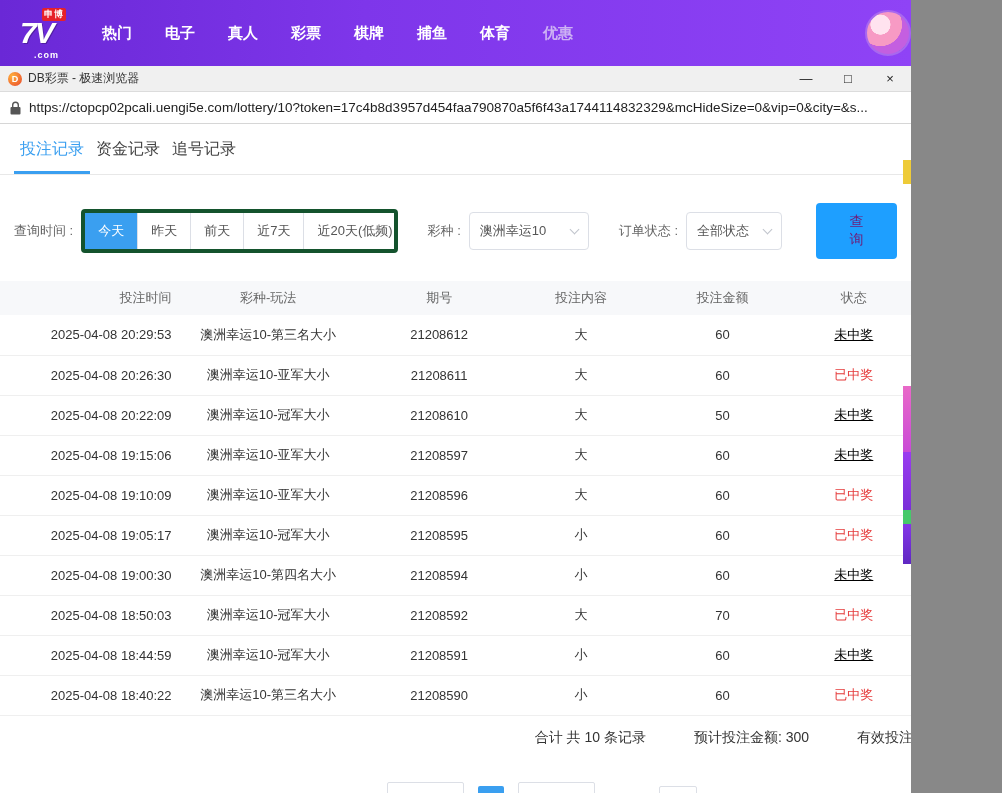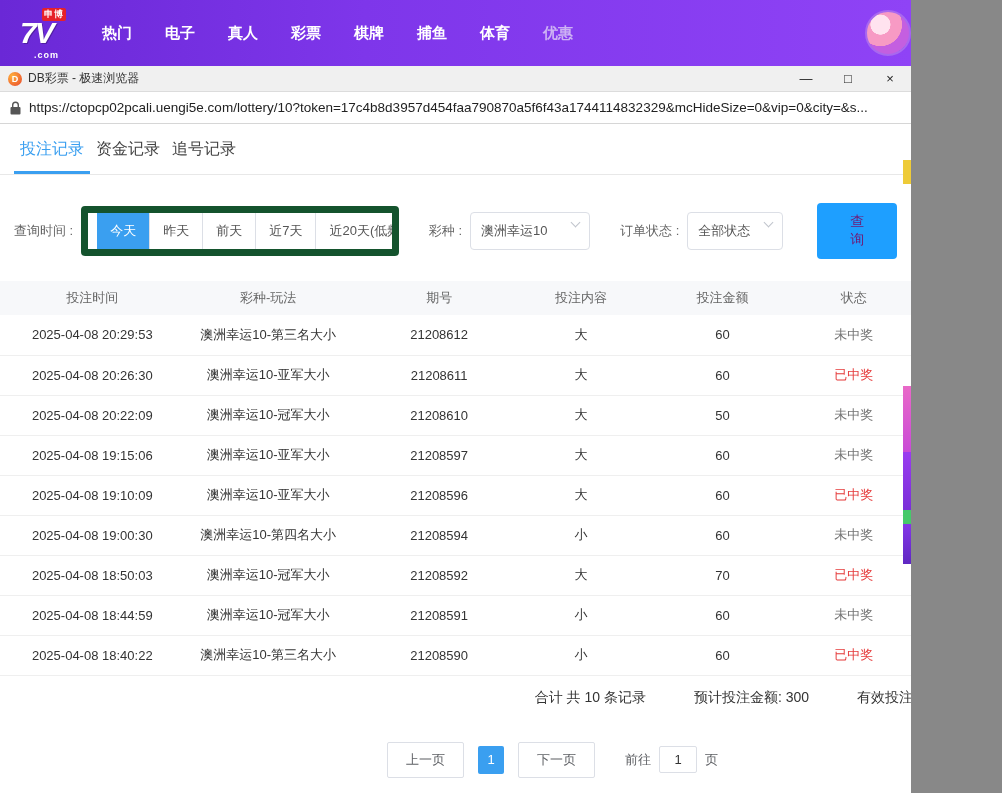--- a/index.html
+++ b/index.html
@@ -39,41 +39,41 @@
 
   
   .tabbar { display:flex; padding:0 14px; border-bottom:1px solid #e8e8e8; height:51px; align-items:stretch; }
   .tab { font-size:16px; color:#444; padding:15px 6px 0; cursor:pointer; position:relative; }
   .tab.active { color:#3a9ff0; }
   .tab.active::after { content:""; position:absolute; left:0; right:0; bottom:0; height:3px; background:#3a9ff0; }
 
   
   .filters { display:flex; align-items:center; padding:28px 14px 0; font-size:13px; color:#666; }
   .flabel { margin-right:8px; white-space:nowrap; }
-  .btn-group { display:flex; border:7px solid #14532d; border-radius:4px; overflow:hidden;padding-left:9px; }
+  .btn-group { display:flex; border:4px solid #14532d; border-radius:4px; overflow:hidden; }
   .btn-group .opt { padding:9px 13px; font-size:13px; color:#555; background:#fff;
                     border-left:1px solid #dcdfe6; cursor:pointer; white-space:nowrap; }
   .btn-group .opt:first-child { border-left:none; }
   .btn-group .opt.active { background:#3a9ff0; color:#fff; }
-  .select { display:flex; justify-content:space-between; border:1px solid #dcdfe6;
+  .select { display:flex; align-items:center; justify-content:space-between; border:1px solid #dcdfe6;
             border-radius:4px; padding:9px 10px; min-width:120px; color:#555; gap:12px; cursor:pointer; background:#fff; }
   .select.small { min-width:96px; }
   .chevron { width:7px; height:7px; border-right:1.5px solid #c0c4cc; border-bottom:1.5px solid #c0c4cc;
              transform:rotate(45deg); margin-top:-3px; }
   .ml30 { margin-left:30px; }
   .search-btn { background:#1e9fff; color:#701a75; border:none; border-radius:4px; padding:10px 27px;
                 font-size:14px; margin-left:34px; cursor:pointer; }
 
   
   table { width:100%; border-collapse:collapse; margin-top:22px; }
   thead th { font-size:13px; color:#666; font-weight:normal; height:34px; background:#f7f8fa; text-align:center; }
   tbody td { font-size:13px; color:#333; height:40px; text-align:center; border-bottom:1px solid #efefef; }
-  .col-time { text-align:center; padding-left:13px; }
+  .col-time { text-align:right; padding-left:13px; }
   td.won { color:#e53b3b; }
-  td.lost { color:#737373; }
+  td.lost { color:#000000;text-decoration:underline; }
 
   
   .summary { display:flex; justify-content:flex-end; align-items:center; gap:48px; height:44px;
              font-size:14px; color:#333; white-space:nowrap; }
   .summary .cut { margin-right:-34px; }
   .pagination { display:flex; align-items:center; justify-content:center; gap:14px; margin-top:22px;
                 font-size:13px; color:#606266; position:relative; left:97px; }
   .page-btn { border:1px solid #dcdfe6; background:#fff; color:#606266; padding:8px 18px; border-radius:2px;
               font-size:13px; cursor:pointer; }
   .page-num { width:26px; height:28px; background:#3a9ff0; color:#fff; display:flex; align-items:center;
@@ -220,20 +220,28 @@
         </tr>
         <tr>
           <td class="col-time">2025-04-08 19:10:09</td>
           <td>澳洲幸运10-亚军大小</td>
           <td>21208596</td>
           <td>大</td>
           <td>60</td>
           <td class="won">已中奖</td>
         </tr>
         <tr>
+          <td class="col-time">2025-04-08 19:05:17</td>
+          <td>澳洲幸运10-冠军大小</td>
+          <td>21208595</td>
+          <td>小</td>
+          <td>60</td>
+          <td class="won">已中奖</td>
+        </tr>
+        <tr>
           <td class="col-time">2025-04-08 19:00:30</td>
           <td>澳洲幸运10-第四名大小</td>
           <td>21208594</td>
           <td>小</td>
           <td>60</td>
           <td class="lost">未中奖</td>
         </tr>
         <tr>
           <td class="col-time">2025-04-08 18:50:03</td>
           <td>澳洲幸运10-冠军大小</td>

